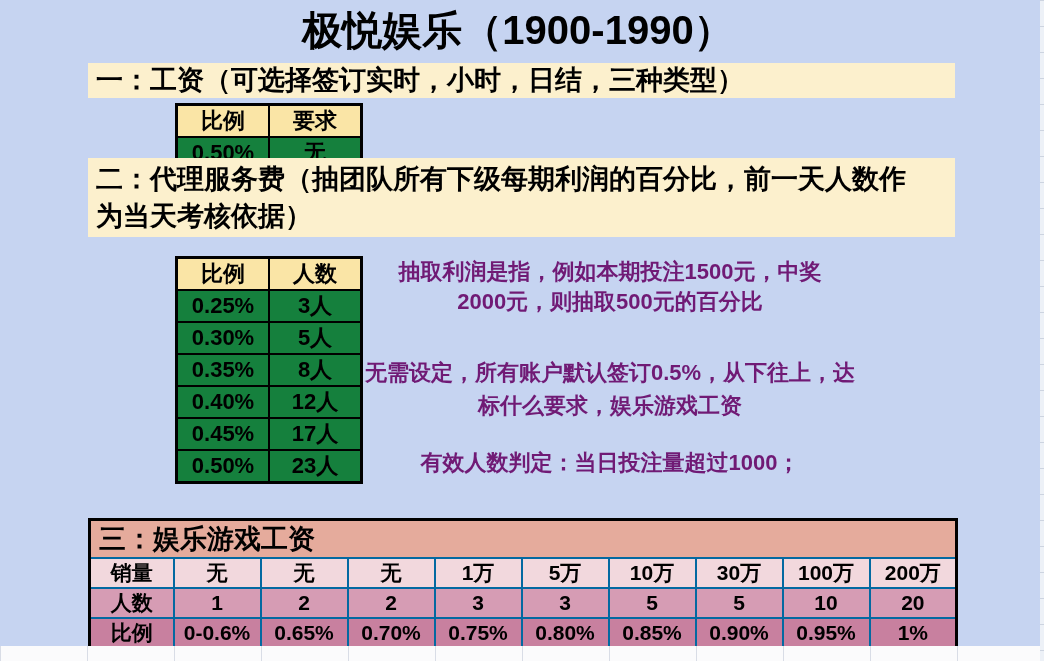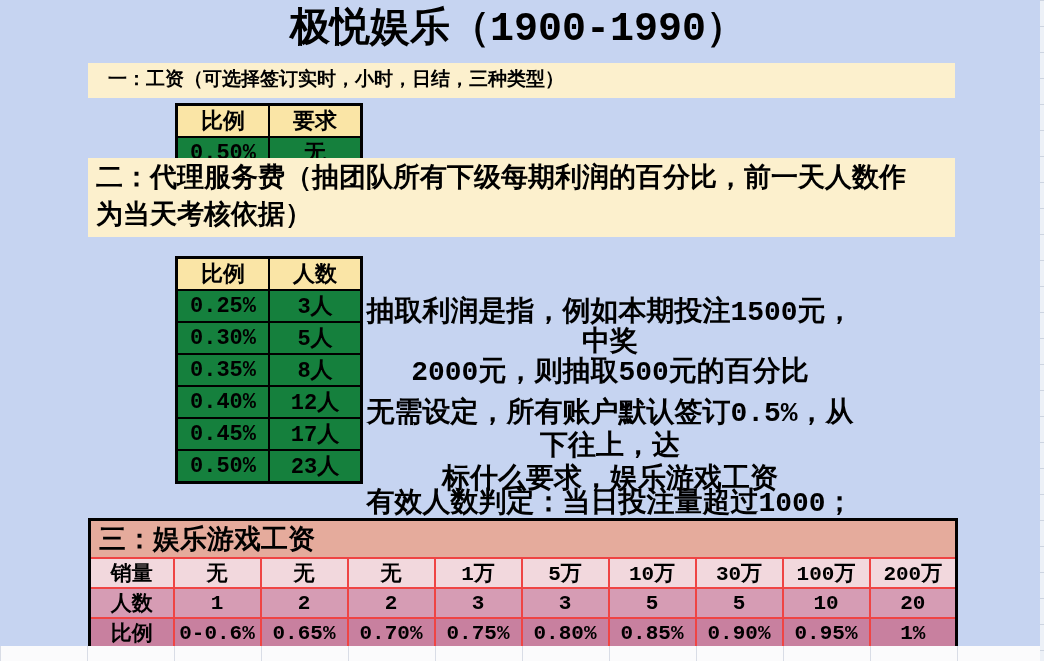--- a/index.html
+++ b/index.html
@@ -4,66 +4,65 @@
 <style>
   html,body { margin:0; padding:0; }
   body {
     width:1044px; height:661px;
     background:#C6D4F1;
     font-family:"Liberation Sans","DejaVu Sans",sans-serif;
     font-weight:bold;
     color:#000;
     overflow:hidden;
   }
-  .stage { position:relative; width:857px; height:661px;font-family:Liberation Mono, monospace; }
+  .stage { position:relative; width:857px; height:661px; }
 
   .title {
     position:absolute; top:6px; left:0; width:1036px;
     text-align:center; font-size:40px; line-height:48px;
     white-space:nowrap;
   }
 
   .band {
     position:absolute; left:88px; width:867px;
     background:#FCF0CD; box-sizing:border-box;
   }
-  #band1 { top:63px; height:35px; font-size:19px; line-height:35px; padding-left:20px; white-space:nowrap; }
+  #band1 { top:63px; height:35px; font-size:27px; line-height:35px; padding-left:8px; white-space:nowrap; }
   #band2 { top:158px; height:79px; font-size:27px; line-height:37px; padding:3px 0 0 8px; }
   #band2 .hline { white-space:nowrap; }
 
   table { position:absolute; border-collapse:collapse; table-layout:fixed; }
   .t-yellow { border:3px solid #000; }
   .t-yellow td {
     border:2px solid #000; text-align:center;
     font-weight:bold; font-size:22px; padding:0;
     background:#15803d; width:90px; height:29px;
   }
   .t-yellow tr.hdr td { background:#FAE5A6; height:24px; }
   #table1 { left:175px; top:103px; }
   #table2 { left:175px; top:256px; }
   #table2 tr.hdr td { height:25px; }
 
   #table3 { left:88px; top:518px; width:867px; border:3px solid #000; }
   #table3 td {
-    border:2px solid #ef4444; text-align:center;
+    border:2px solid #0369a1; text-align:center;
     font-weight:bold; font-size:21px; padding:0;
   }
   #table3 td.s3-head {
     background:#E5AB9C; text-align:left; padding-left:8px;
     font-size:27px; height:29px;
   }
   #table3 tr.row-sales td  { background:#F2D8DD; height:24px;margin-top:36px; }
   #table3 tr.row-people td { background:#D69CB4; height:23px; }
   #table3 tr.row-ratio td  { background:#C8809F; height:22px; }
 
   .note {
     position:absolute; left:355px; width:510px;
-    text-align:center; color:#000000; font-size:28px;
+    text-align:center; color:#701a75; font-size:22px;
     font-weight:bold;
-    margin-top:41px;
   }
   #note1 { top:257px; line-height:30px; }
   #note2 { top:356px; line-height:33px; }
   #note3 { top:451px; line-height:23px; }
 
   .bottom-strip {
     position:absolute; left:0; top:646px; width:1044px; height:15px;
     background-color:#FBFBFC;
     background-image:repeating-linear-gradient(to right,#D9DDE6 0 1px,transparent 1px 87px);
     background-position:87px 0;

